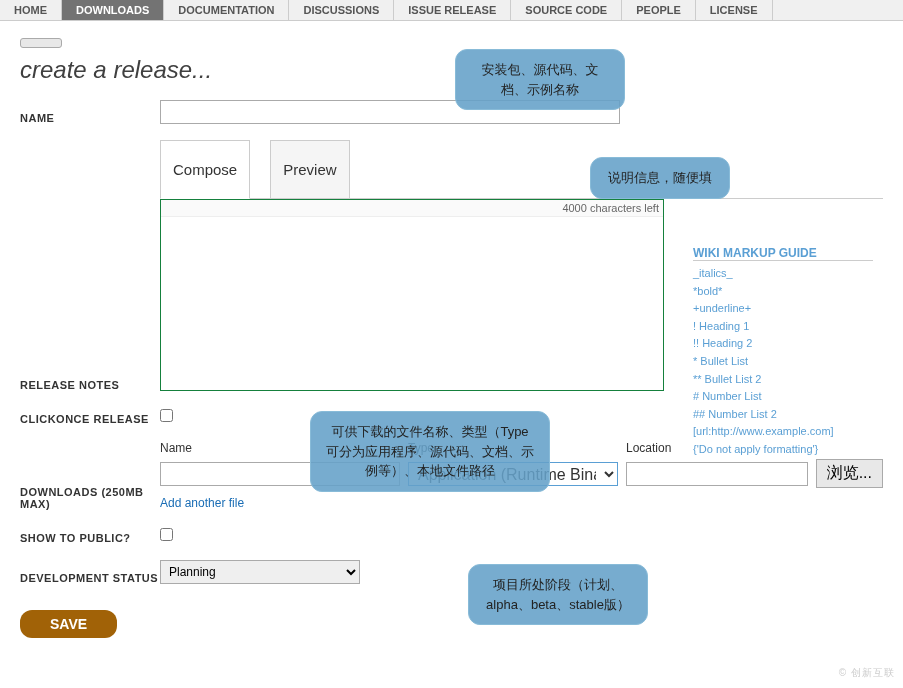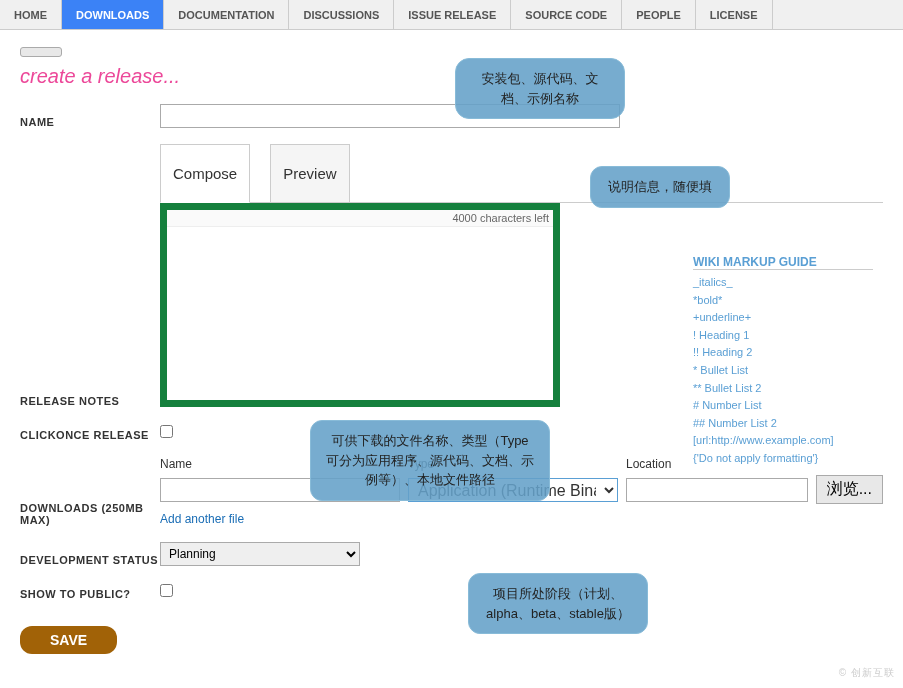--- a/index.html
+++ b/index.html
@@ -3,34 +3,34 @@
   <meta charset="utf-8">
   <style>
     * { box-sizing: border-box; margin: 0; padding: 0; }
     body { font-family: Arial, sans-serif; font-size: 13px; background: #fff; color: #333; width: 903px; min-height: 688px; overflow-x: hidden; }
 
     
     .top-nav {
       display: flex;
       background: #f0f0f0;
       border-bottom: 1px solid #ccc;
-      height: 30px;
+      height: 21px;
     }
     .top-nav a {
       padding: 3px 14px;
       font-size: 11px;
       font-weight: bold;
       color: #555;
       text-decoration: none;
       display: flex;
       align-items: center;
       border-right: 1px solid #ccc;
     }
     .top-nav a.active {
-      background: #3b82f6;
+      background: #737373;
       color: #fff;
     }
 
     .main-content {
       padding: 10px 20px;
       position: relative;
     }
 
     
     .upload-btn-area {
@@ -41,22 +41,22 @@
       background: #e8e8e8;
       border: 1px solid #aaa;
       border-radius: 3px;
       cursor: pointer;
       font-size: 12px;
       color: #333;
     }
 
     
     .page-title {
-      color: #ec4899;
-      font-size: 20px;
+      color: #404040;
+      font-size: 24px;
       font-weight: normal;
       margin-bottom: 16px;
       font-style: italic;
     }
 
     
     .form-row {
       display: flex;
       align-items: flex-end;
       margin-bottom: 16px;
@@ -98,22 +98,22 @@
       margin-right: 20px;
     }
     .tab.active {
       background: #fff;
       border-bottom: 1px solid #fff;
       margin-bottom: -1px;
       z-index: 1;
     }
 
     .notes-container {
-      border: 7px solid #15803d;
-      width: 400px;
+      border: 1px solid #15803d;
+      width: 504px;
     }
     .char-count {
       text-align: right;
       font-size: 11px;
       color: #666;
       padding: 2px 4px;
       background: #fafafa;
       border-bottom: 1px solid #eee;
     }
     .notes-textarea {
@@ -350,47 +350,47 @@
         </select>
         <input type="text" class="downloads-location-input" style="">
         <button class="browse-btn">浏览...</button>
       </div>
       <a href="#" class="add-file-link">Add another file</a>
     </div>
   </div>
 
   
   <div class="form-row">
+    <div class="form-label">SHOW TO PUBLIC?</div>
+    <div class="form-control-area">
+      <input type="checkbox" class="show-public-checkbox" style="">
+    </div>
+  </div>
+
+  
+  <div class="form-row">
     <div class="form-label">DEVELOPMENT STATUS</div>
     <div class="form-control-area">
       <select class="dev-status-select">
         <option>Planning</option>
         <option>Pre-Alpha</option>
         <option>Alpha</option>
         <option>Beta</option>
         <option>Production/Stable</option>
         <option>Mature</option>
         <option>Inactive</option>
       </select>
     </div>
   </div>
 
   
-  <div class="form-row">
-    <div class="form-label">SHOW TO PUBLIC?</div>
-    <div class="form-control-area">
-      <input type="checkbox" class="show-public-checkbox" style="">
-    </div>
-  </div>
-
-  
   <button class="save-btn">SAVE</button>
 
   
-  <div class="tooltip-bubble" style="top:28px; left:455px; width:170px;border-radius:14px;">安装包、源代码、文档、示例名称</div>
+  <div class="tooltip-bubble" style="top:28px; left:455px; width:170px;">安装包、源代码、文档、示例名称</div>
 
   
   <div class="tooltip-bubble" style="top:136px; left:590px; width:140px;">说明信息，随便填</div>
 
   
   <div class="tooltip-bubble" style="top:390px; left:310px; width:240px;">可供下载的文件名称、类型（Type可分为应用程序、源代码、文档、示例等）、本地文件路径</div>
 
   
   <div class="tooltip-bubble" style="top:543px; left:468px; width:180px;">项目所处阶段（计划、alpha、beta、stable版）</div>
 

